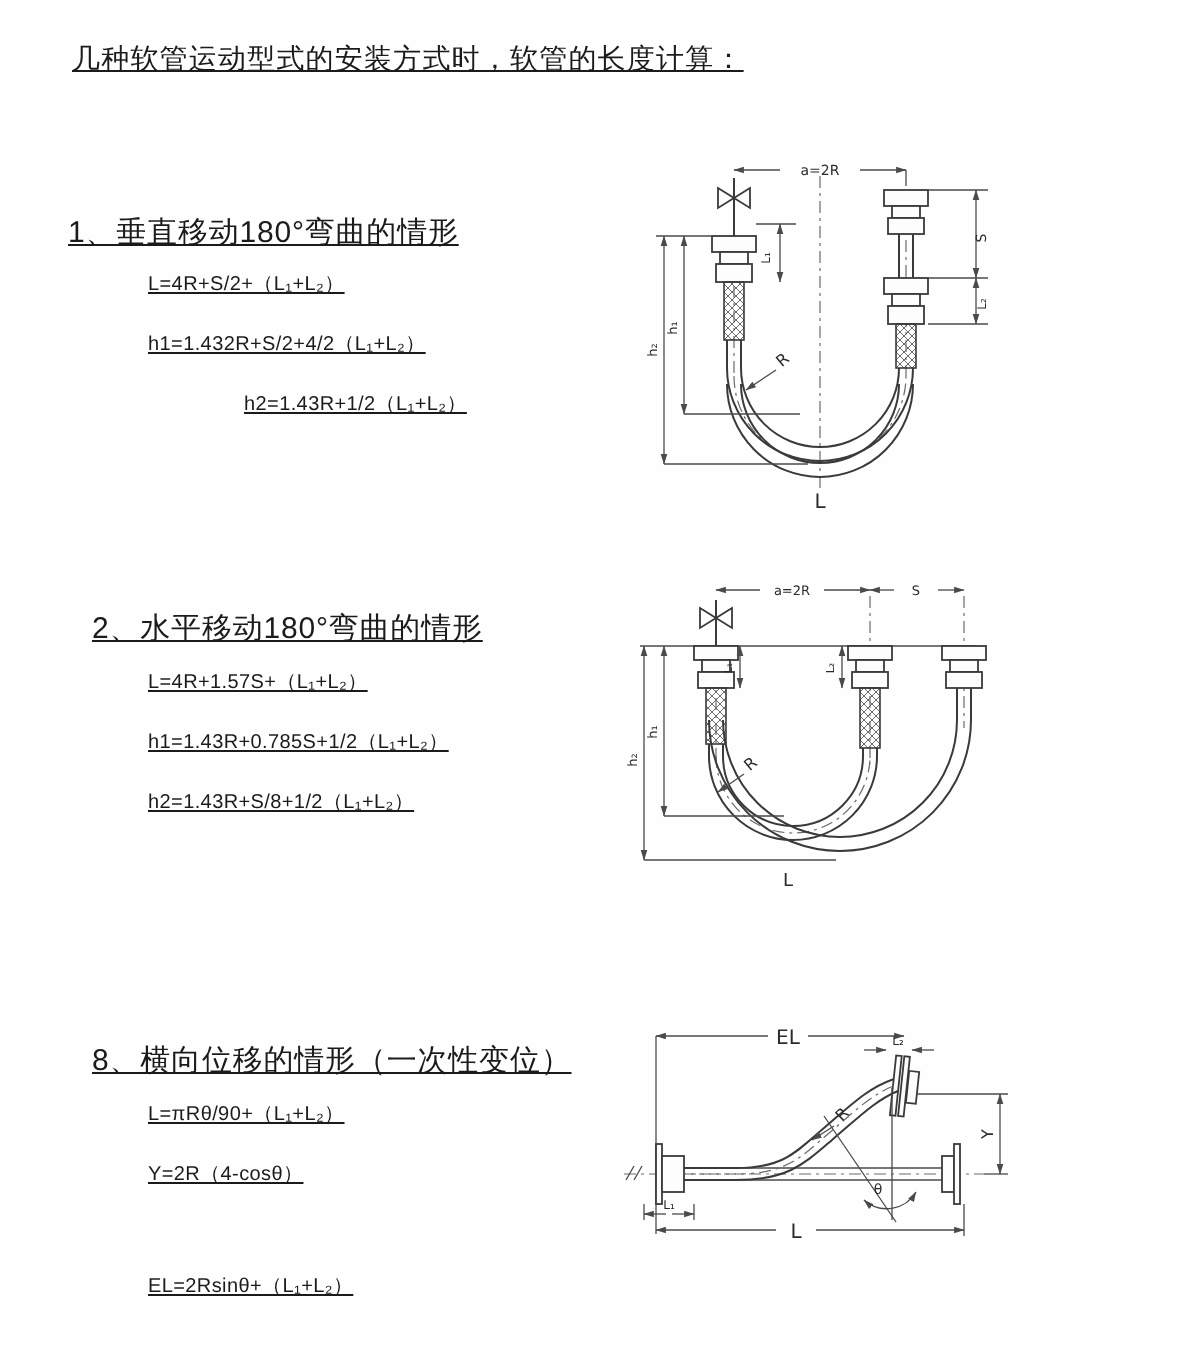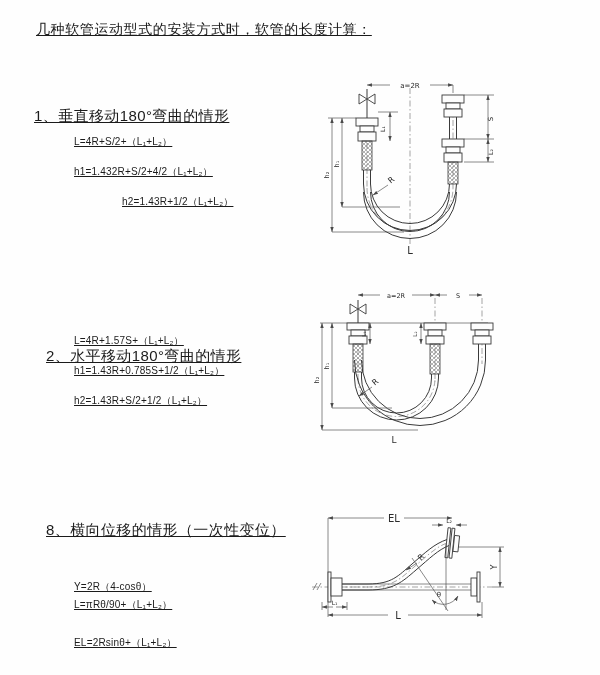--- a/index.html
+++ b/index.html
@@ -23,27 +23,27 @@
 </head>
 <body>
 
 <div class="abs title" style="left:36px;top:21px;">几种软管运动型式的安装方式时，软管的长度计算：</div>
 
 <div class="abs head" style="left:34px;top:107px;text-align:right;">1、垂直移动180°弯曲的情形</div>
 <div class="abs formula" style="left:74px;top:135px;">L=4R+S/2+（L₁+L₂）</div>
 <div class="abs formula" style="left:74px;top:165px;">h1=1.432R+S/2+4/2（L₁+L₂）</div>
 <div class="abs formula" style="left:74px;top:195px;margin-left:48px;">h2=1.43R+1/2（L₁+L₂）</div>
 
-<div class="abs head" style="left:46px;top:305px;margin-top:42px;">2、水平移动180°弯曲的情形</div>
+<div class="abs head" style="left:46px;top:305px;">2、水平移动180°弯曲的情形</div>
 <div class="abs formula" style="left:74px;top:334px;">L=4R+1.57S+（L₁+L₂）</div>
 <div class="abs formula" style="left:74px;top:364px;">h1=1.43R+0.785S+1/2（L₁+L₂）</div>
-<div class="abs formula" style="left:74px;top:394px;">h2=1.43R+S/2+1/2（L₁+L₂）</div>
+<div class="abs formula" style="left:74px;top:394px;">h2=1.43R+S/8+1/2（L₁+L₂）</div>
 
 <div class="abs head" style="left:46px;top:521px;">8、横向位移的情形（一次性变位）</div>
-<div class="abs formula" style="left:74px;top:550px;margin-top:48px;">L=πRθ/90+（L₁+L₂）</div>
+<div class="abs formula" style="left:74px;top:550px;">L=πRθ/90+（L₁+L₂）</div>
 <div class="abs formula" style="left:74px;top:580px;">Y=2R（4-cosθ）</div>
 <div class="abs formula" style="left:74px;top:636px;">EL=2Rsinθ+（L₁+L₂）</div>
 
 <svg style="left:312px;top:72px;" width="278" height="188" viewBox="0 0 278 188">
   <defs>
     <marker id="arr1" viewBox="0 0 10 10" refX="9.5" refY="5" markerWidth="8" markerHeight="8" orient="auto-start-reverse">
       <path d="M0,1.8 L10,5 L0,8.2 z" fill="#4a4a4a"></path>
     </marker>
     <pattern id="braid1" width="4" height="4" patternUnits="userSpaceOnUse">
       <path d="M0,4 L4,0 M0,0 L4,4" stroke="#6a6a6a" stroke-width="0.5"></path>

